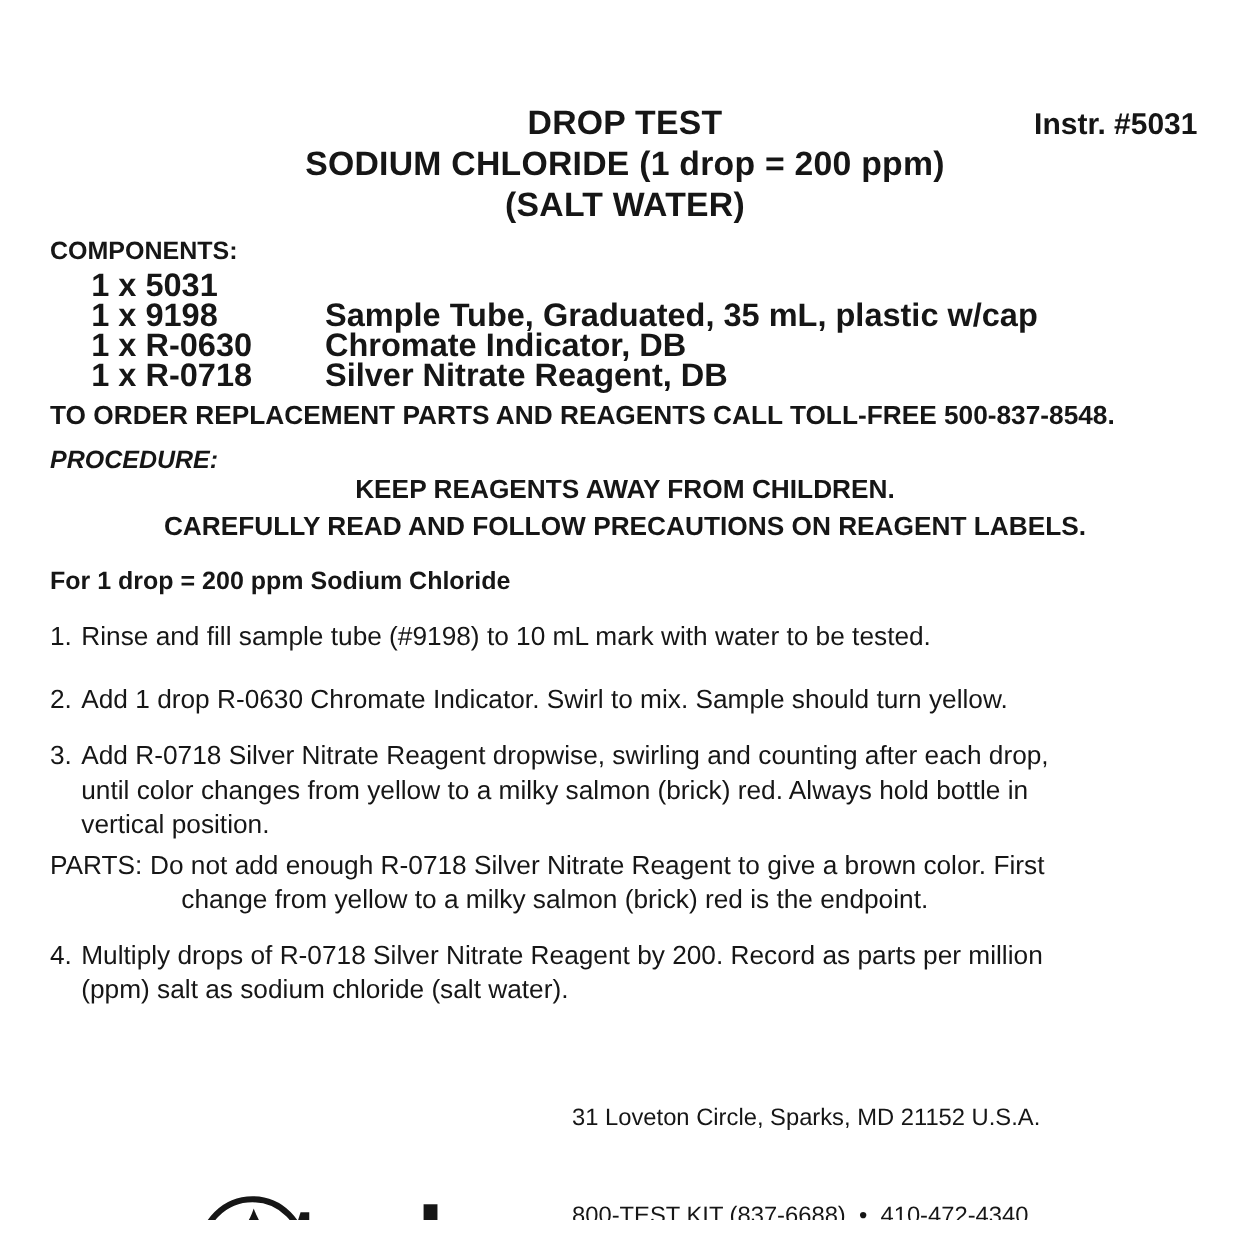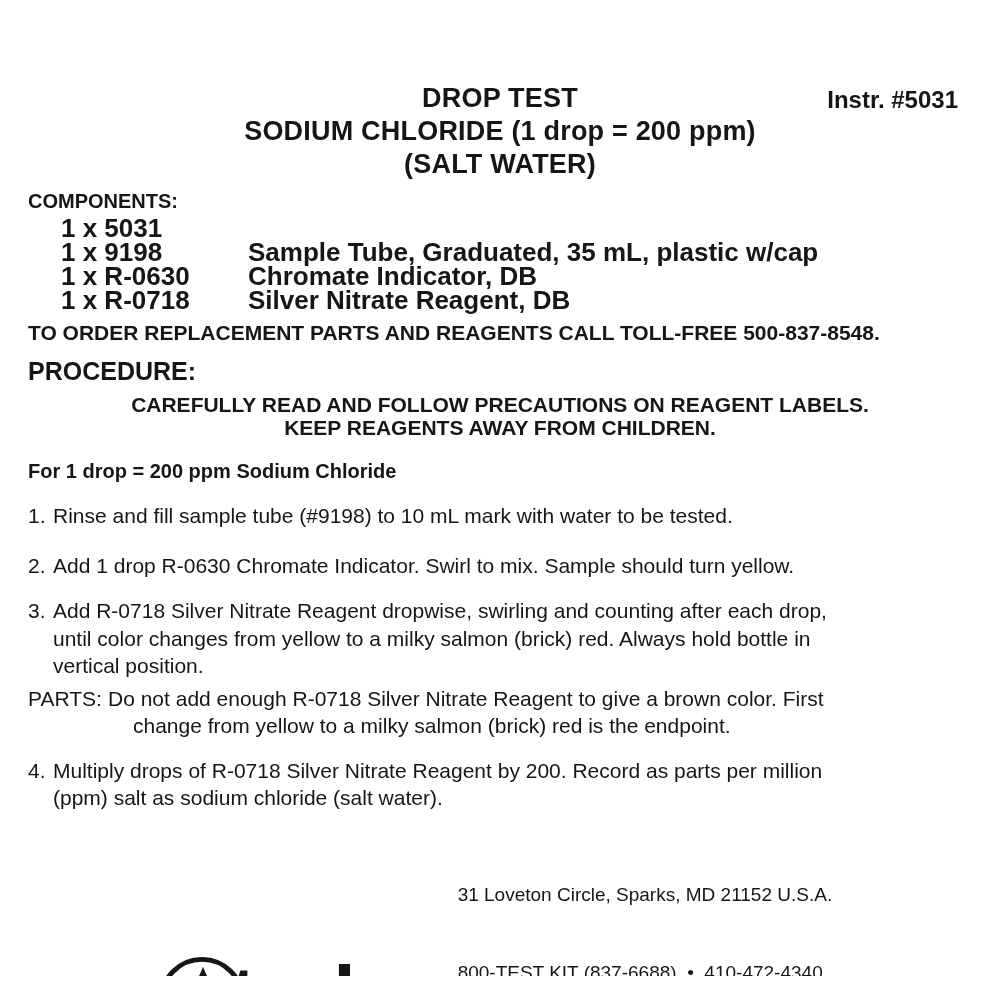--- a/index.html
+++ b/index.html
@@ -9,32 +9,32 @@
     font-family: "Liberation Sans", sans-serif;
     color: #161616;
     -webkit-font-smoothing: antialiased;
   }
   .doc { position: relative; width: 1000px; height: 976px; overflow: hidden; background: #fff; }
 
   
   .title-block { text-align: center; padding-top: 82px; font-weight: bold; font-size: 27px; line-height: 33px; letter-spacing: 0.2px; }
   .instr-number { position: absolute; top: 86px; right: 42px; font-weight: bold; font-size: 24px; }
 
-  .content { padding: 0 28px; }
+  .content { padding: 0 40px; }
 
   
   .components-heading { font-weight: bold; font-size: 20px; margin-top: 9px; }
   .comp-table { margin-top: 3px; }
   .comp-row { display: flex; font-weight: bold; font-size: 26px; line-height: 24px; justify-content: space-between; }
   .comp-qty { flex: 0 0 187px; padding-left: 33px; box-sizing: content-box; }
   .comp-desc { flex: 1; }
 
   .order-line { font-weight: bold; font-size: 21px; margin-top: 8px; line-height: 25px; }
 
-  .procedure-heading { font-weight: bold; font-size: 25px; margin-top: 12px; }
+  .procedure-heading { font-weight: bold; font-size: 20px; margin-top: 12px; font-style: italic; }
   .precaution { text-align: center; font-weight: bold; font-size: 21px; line-height: 23px; }
   .precaution.first { margin-top: 7px; }
 
   .dose-heading { font-weight: bold; font-size: 20px; margin-top: 21px; }
 
   
   .step { display: flex; font-size: 21px; line-height: 27.5px; }
   .step-num { flex: 0 0 25px; }
   .step-lines { flex: 1; }
   .step-line { white-space: nowrap; }
@@ -89,22 +89,22 @@
       </div>
       <div class="comp-row">
         <div class="comp-qty">1 x R-0718</div>
         <div class="comp-desc">Silver Nitrate Reagent, DB</div>
       </div>
     </div>
 
     <div class="order-line">TO ORDER REPLACEMENT PARTS AND REAGENTS CALL TOLL-FREE 500-837-8548.</div>
 
     <div class="procedure-heading">PROCEDURE:</div>
+    <div class="precaution">KEEP REAGENTS AWAY FROM CHILDREN.</div>
     <div class="precaution first">CAREFULLY READ AND FOLLOW PRECAUTIONS ON REAGENT LABELS.</div>
-    <div class="precaution">KEEP REAGENTS AWAY FROM CHILDREN.</div>
 
     <div class="dose-heading">For 1 drop = 200 ppm Sodium Chloride</div>
 
     <div class="step step-1">
       <div class="step-num">1.</div>
       <div class="step-lines">
         <div class="step-line">Rinse and fill sample tube (#9198) to 10 mL mark with water to be tested.</div>
       </div>
     </div>
 

